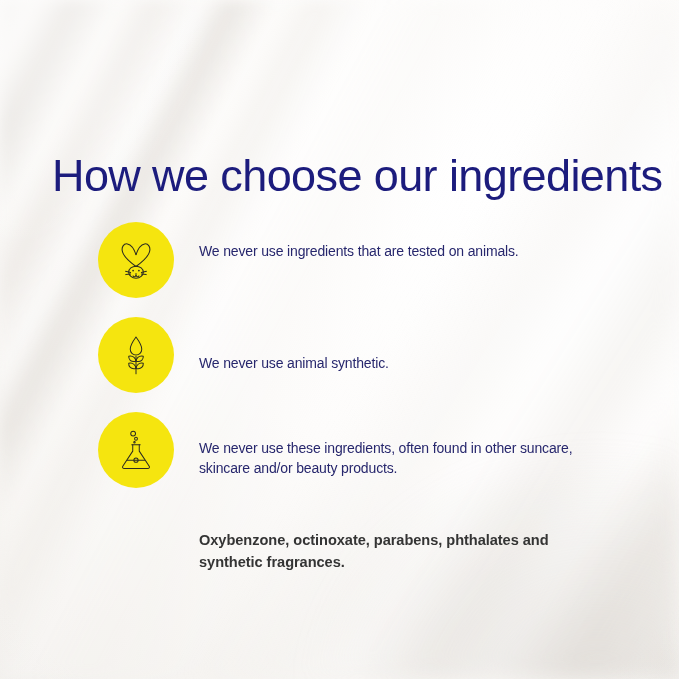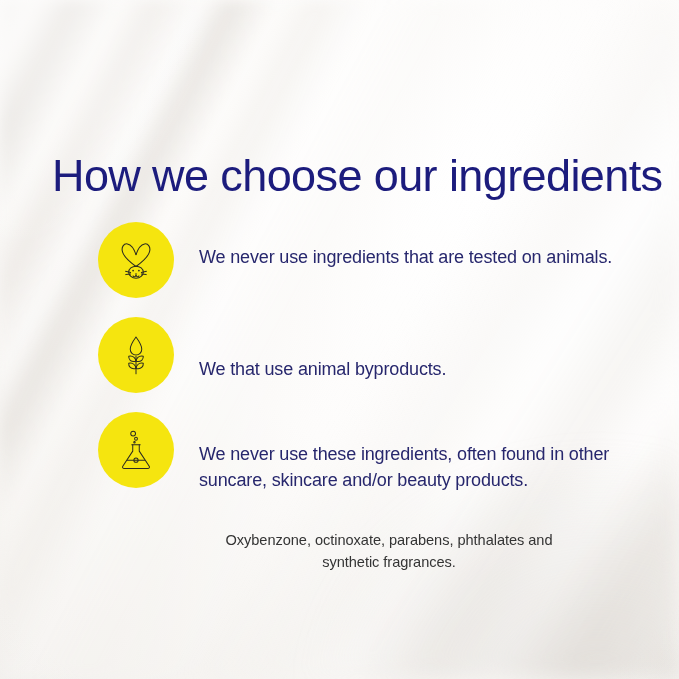--- a/index.html
+++ b/index.html
@@ -134,40 +134,39 @@
     align-items: center;
     justify-content: center;
   }
   .badge svg { display: block; }
 
   .feature-text {
     position: absolute;
     left: 101px;
     top: 5px;
     width: 415px;
-    font-size: 18px;
+    font-size: 14px;
     font-weight: 400;
     line-height: 1.44;
     color: #27276d;
     letter-spacing: -0.15px;
   }
   .feature-row.r2 .feature-text { top: 22px; }
   .feature-row.r3 .feature-text { top: 12px; }
 
   .subnote {
     position: absolute;
     left: 199px;
     top: 514px;
     width: 380px;
     font-size: 14.6px;
-    font-weight: 400;
+    font-weight: 700;
     line-height: 1.55;
     color: #343434;
     letter-spacing: -0.05px;
-    text-align: center;
   }
 </style>
 </head>
 <body>
 
 <div id="promo-card">
 
   <div class="bg-layer bg-base"></div>
   <div class="bg-layer bg-folds"></div>
   <div class="bg-layer bg-folds2"></div>
@@ -220,21 +219,21 @@
               <path d="M24 25.6 L24 43.6"></path>
 
               <path d="M24 30.6 C24 30.6 19.9 31.4 18.0 29.5 C16.1 27.6 16.4 25.2 16.4 25.2 C16.4 25.2 20.1 24.6 22.0 26.5 C23.5 28.0 24 30.6 24 30.6 Z"></path>
               <path d="M24 30.6 C24 30.6 28.1 31.4 30.0 29.5 C31.9 27.6 31.6 25.2 31.6 25.2 C31.6 25.2 27.9 24.6 26.0 26.5 C24.5 28.0 24 30.6 24 30.6 Z"></path>
 
               <path d="M24 38.0 C24 38.0 19.9 38.8 18.0 36.9 C16.1 35.0 16.4 32.6 16.4 32.6 C16.4 32.6 20.1 32.0 22.0 33.9 C23.5 35.4 24 38.0 24 38.0 Z"></path>
               <path d="M24 38.0 C24 38.0 28.1 38.8 30.0 36.9 C31.9 35.0 31.6 32.6 31.6 32.6 C31.6 32.6 27.9 32.0 26.0 33.9 C24.5 35.4 24 38.0 24 38.0 Z"></path>
             </svg>
           </span>
         </div>
-        <p class="feature-text">We that use animal byproducts.</p>
+        <p class="feature-text">We never use animal synthetic.</p>
       </div>
 
       <div class="feature-row r3">
         <div class="badge">
           <span>
             <svg width="46" height="46" viewBox="0 0 48 48" fill="none" stroke="#2b2b20" stroke-width="1.05" stroke-linecap="round" stroke-linejoin="round">
 
               <circle cx="21.0" cy="6.9" r="2.5"></circle>
               <circle cx="24.0" cy="12.2" r="1.5"></circle>
               <circle cx="22.4" cy="15.9" r="0.75"></circle>

